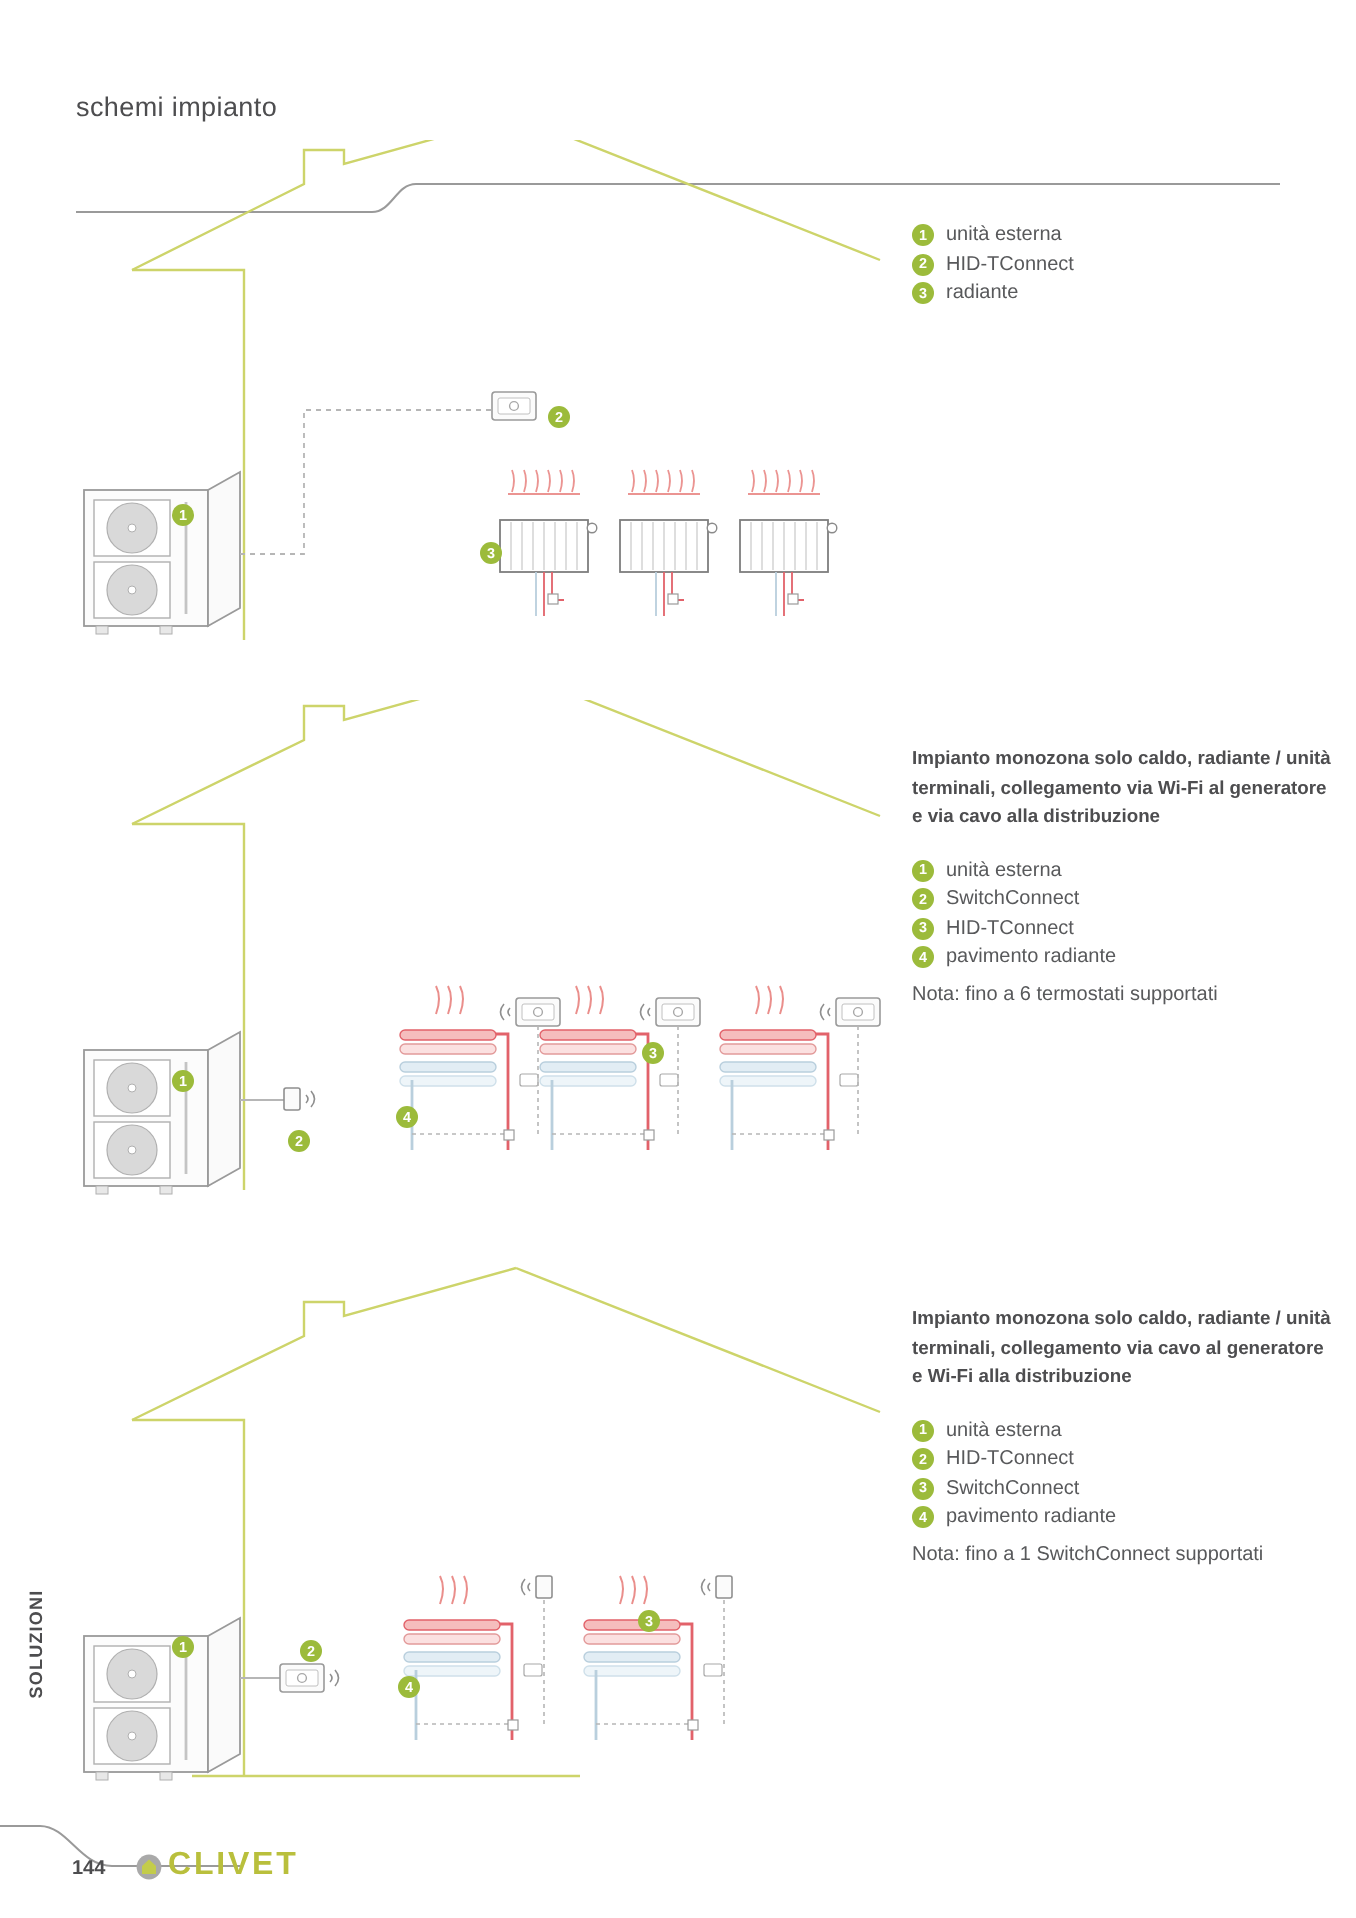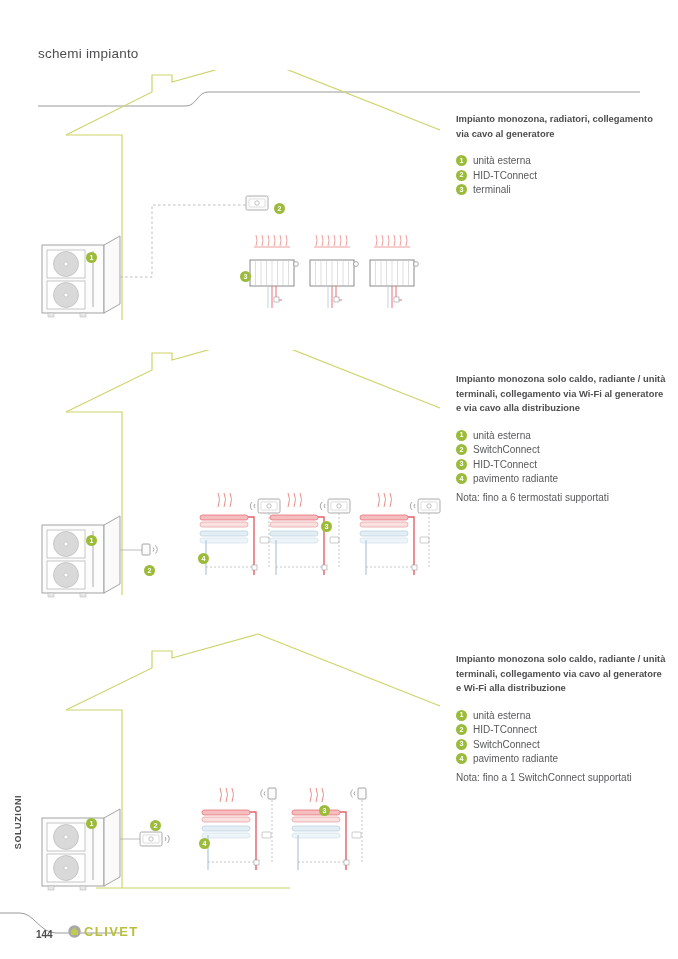--- a/index.html
+++ b/index.html
@@ -27,21 +27,21 @@
   }
 
   
   .footer{position:absolute;left:0;bottom:0;width:678px;height:60px;}
   .page-num{
     position:absolute;left:36px;top:929px;font-size:10px;
     font-weight:bold;color:#4d4d4f;
   }
   .logo{position:absolute;left:68px;top:924px;display:flex;align-items:center;gap:3px;}
   .logo-text{
-    font-size:13px;font-weight:bold;letter-spacing:1.4px;
+    font-size:16px;font-weight:bold;letter-spacing:1.4px;
     color:#b9bf3c;
   }
 
   
   .block{position:absolute;left:0;width:678px;}
   #block1{top:70px;height:270px;}
   #block2{top:350px;height:265px;}
   #block3{top:630px;height:265px;}
 
   .svg-art{position:absolute;left:0;top:0;}
@@ -436,33 +436,32 @@
       <div class="marker" style="left: 144px; top: 565px;">2</div>
       <div class="marker" style="left: 321px; top: 521px;">3</div>
       <div class="marker" style="left: 198px; top: 553px;">4</div>
       <div class="marker" style="left: 86px; top: 818px;">1</div>
       <div class="marker" style="left: 150px; top: 820px;">2</div>
       <div class="marker" style="left: 319px; top: 805px;">3</div>
       <div class="marker" style="left: 199px; top: 838px;">4</div>
     </div>
 
   <div class="txtcol" id="txt1">
-    <p class="caption">Impianto monozona, radiatori, collegamento via cavo al generatore</p>
     <ul class="legend">
         <li>
           <span class="badge">1</span>
           <span class="legend-label">unità esterna</span>
         </li>
         <li>
           <span class="badge">2</span>
           <span class="legend-label">HID-TConnect</span>
         </li>
         <li>
           <span class="badge">3</span>
-          <span class="legend-label">terminali</span>
+          <span class="legend-label">radiante</span>
         </li>
       </ul>
 
   </div>
 
   <div class="txtcol" id="txt2">
     <p class="caption">Impianto monozona solo caldo, radiante / unità terminali, collegamento via Wi-Fi al generatore e via cavo alla distribuzione</p>
     <ul class="legend">
         <li>
           <span class="badge">1</span>

